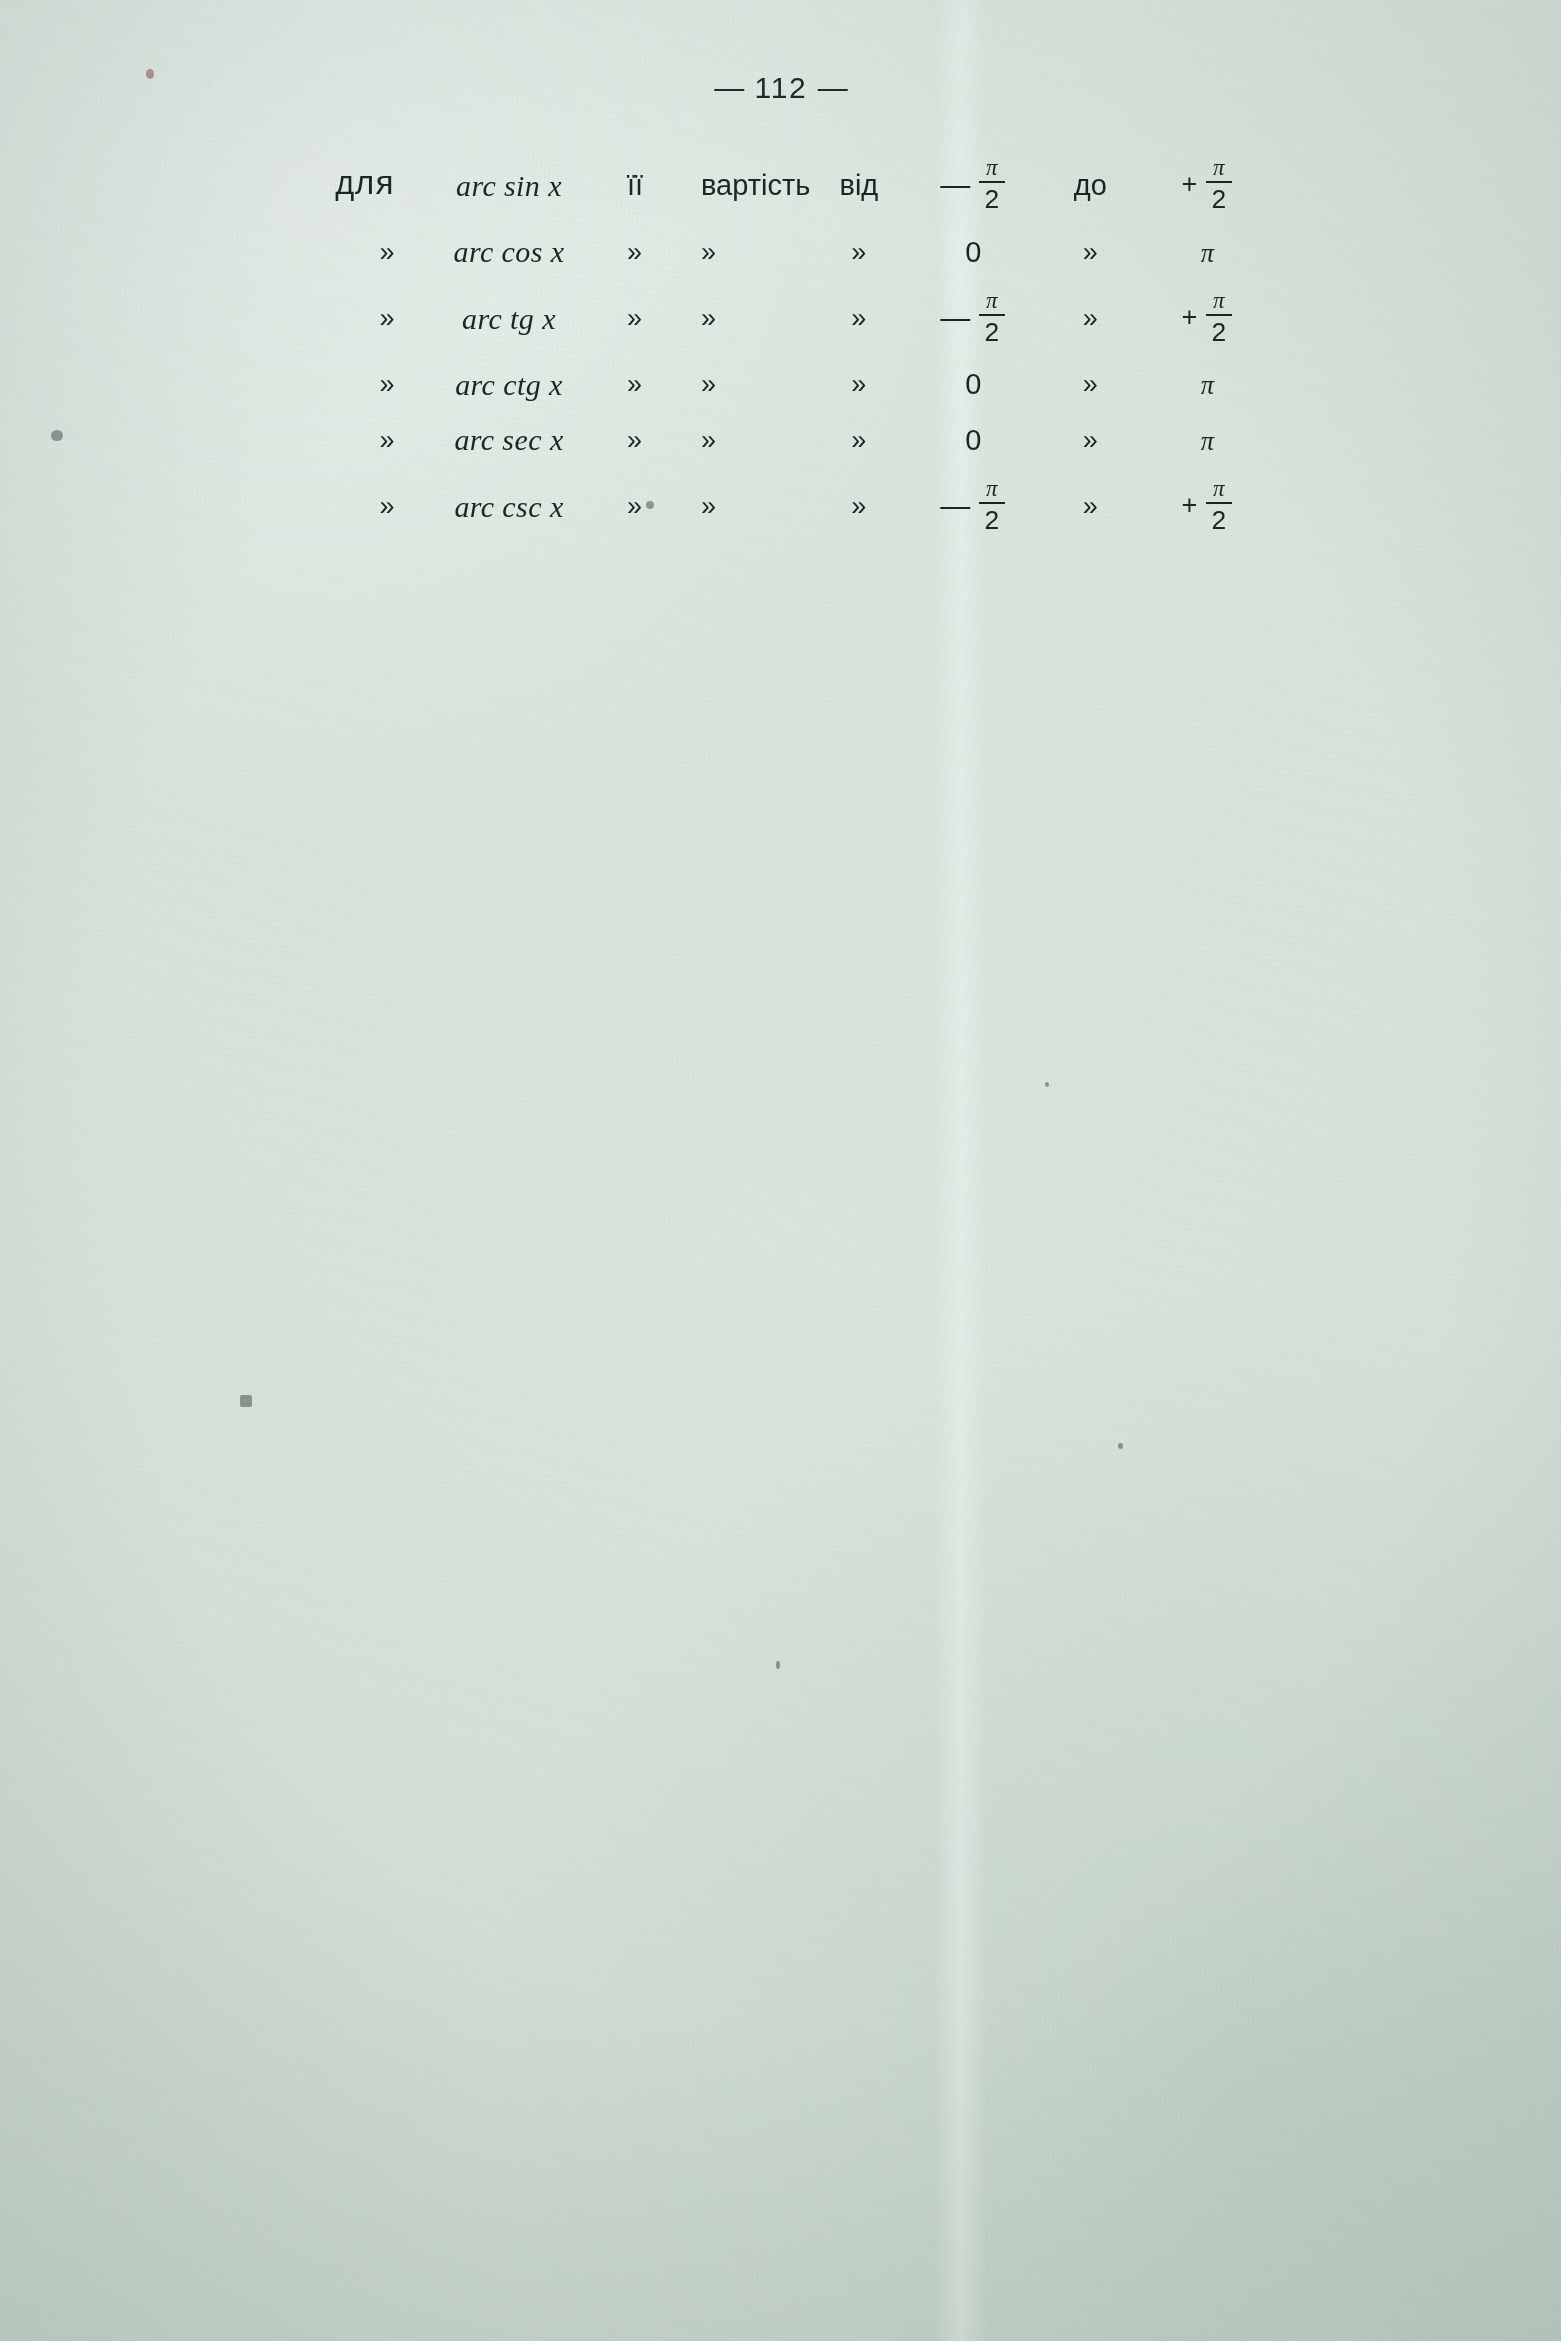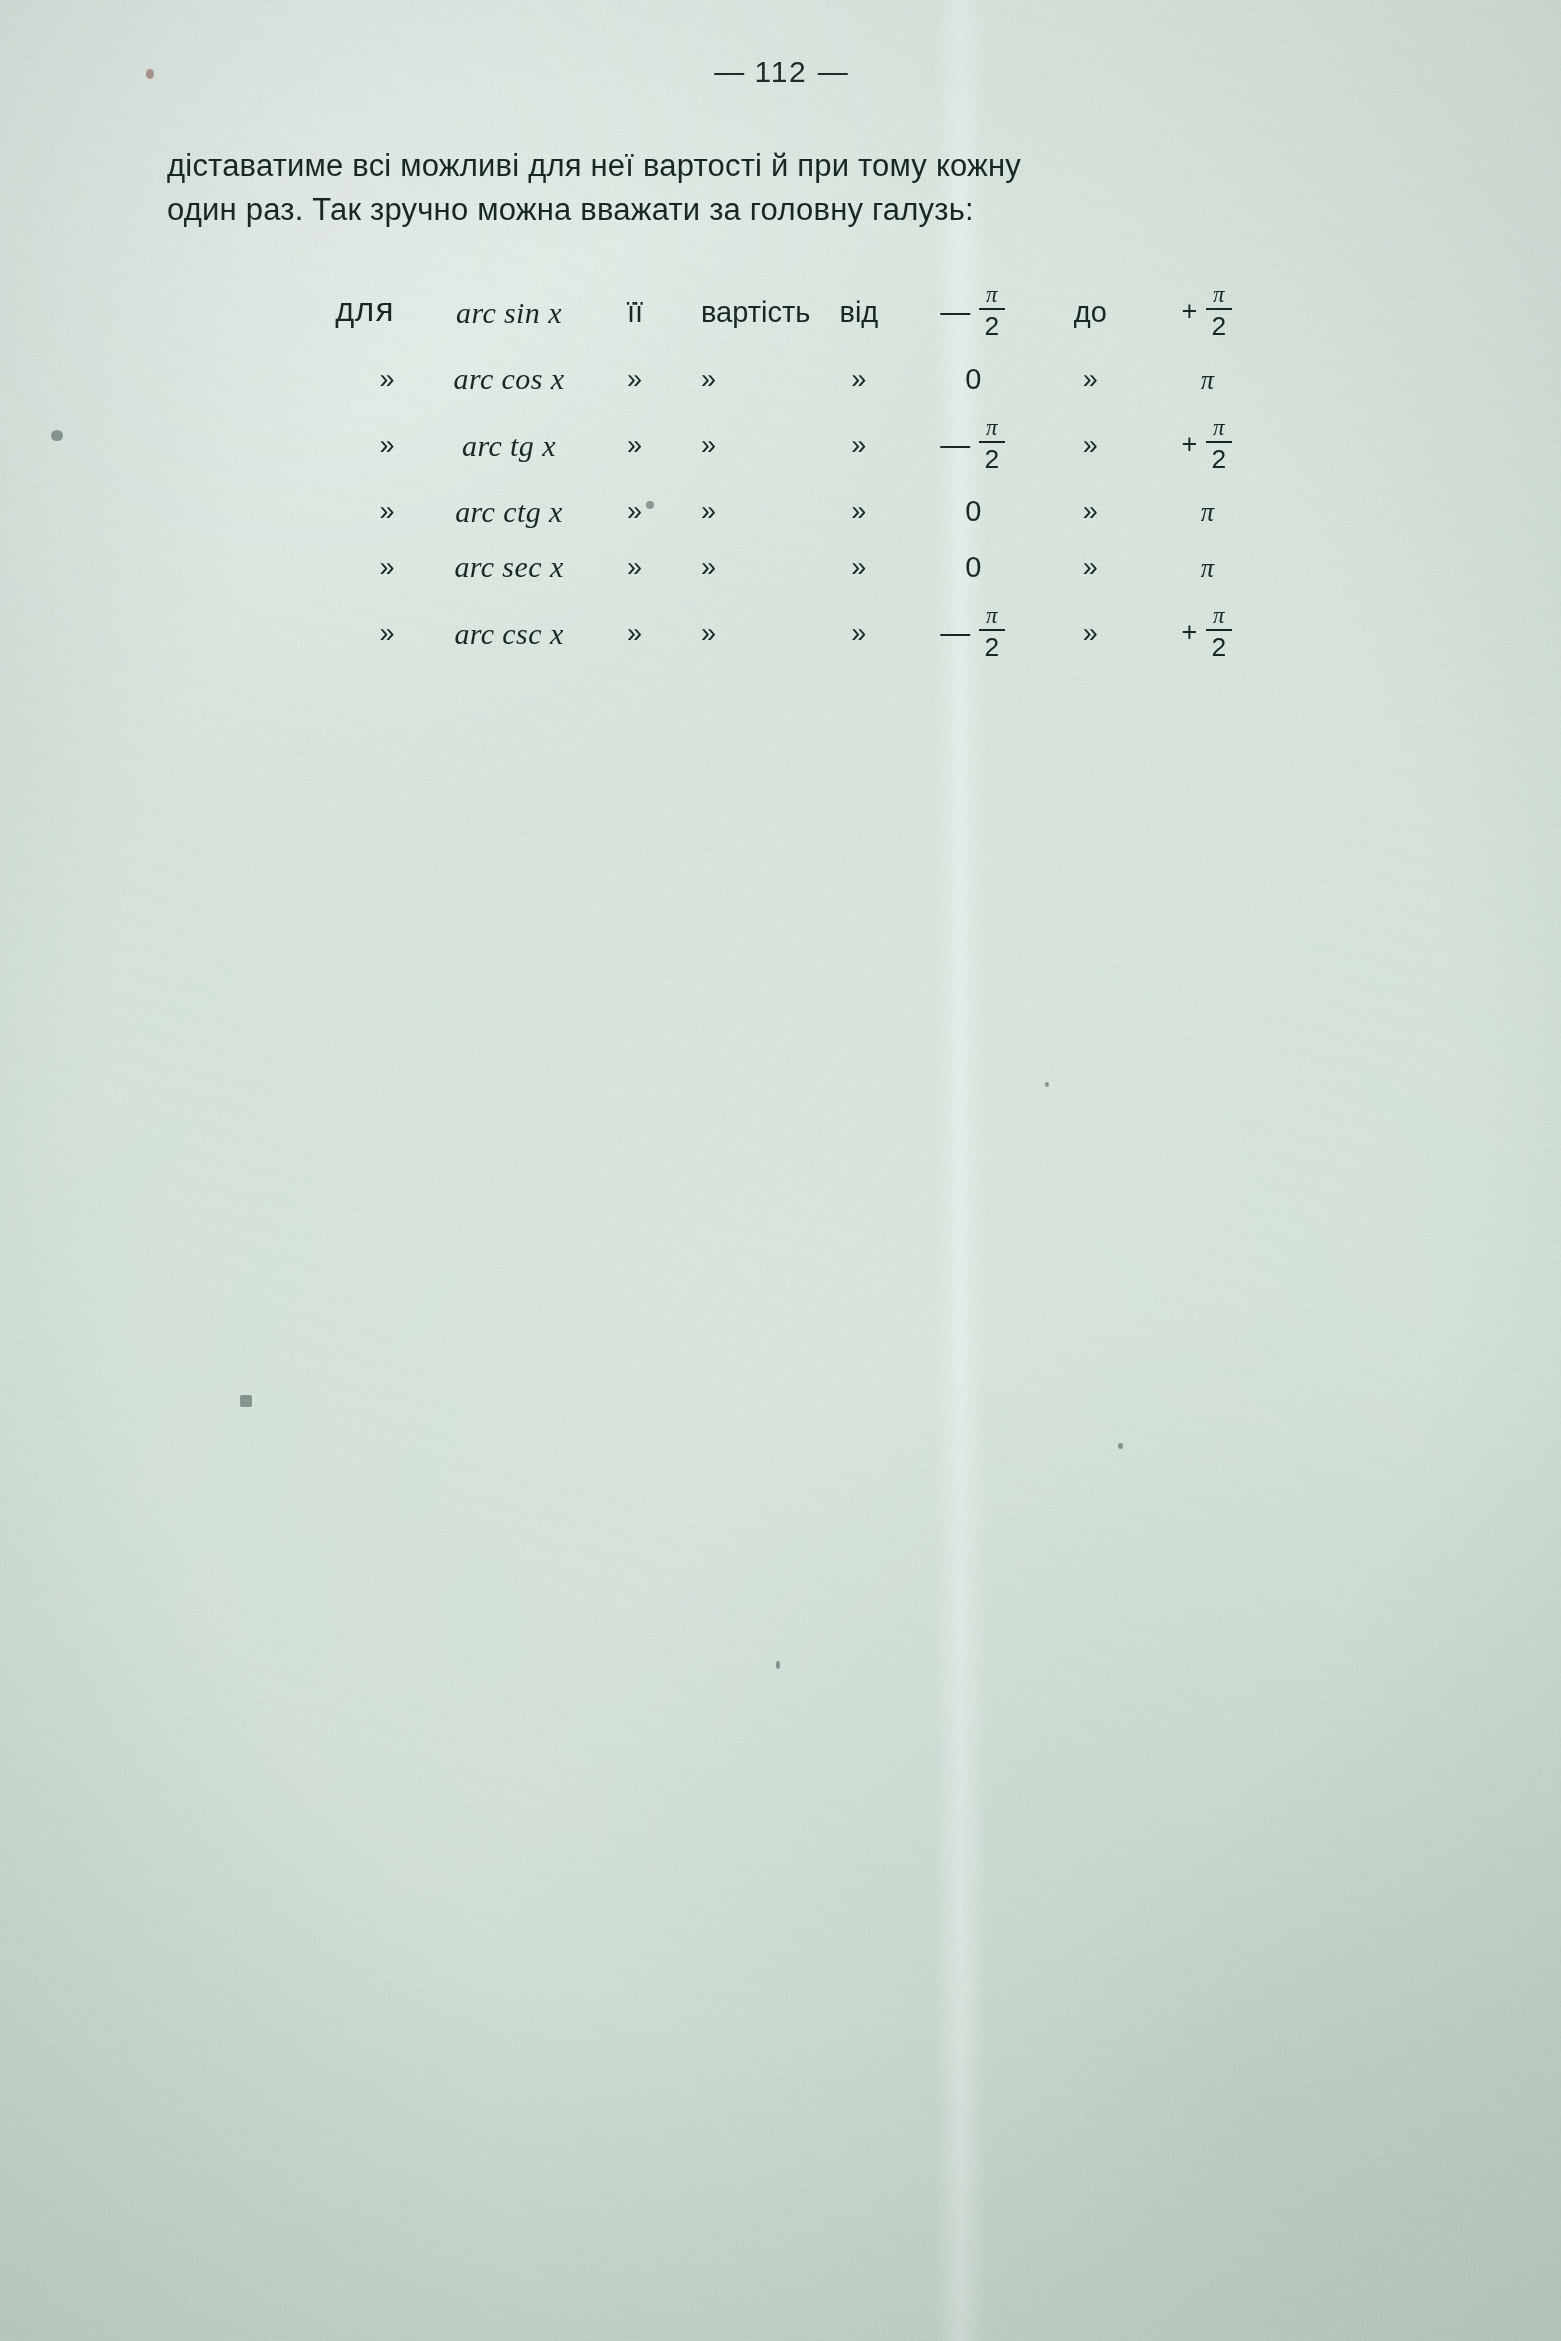--- a/index.html
+++ b/index.html
@@ -53,21 +53,21 @@
     position: absolute;
     background: rgba(40,55,50,0.45);
     border-radius: 50%;
     pointer-events: none;
   }
 
   
   .page {
     position: absolute;
     inset: 0;
-    padding: 0;
+    padding: 16px;
   }
   .folio {
     text-align: center;
     font-size: 30px;
     letter-spacing: 1.8px;
     padding-top: 55px;
     font-family: "Liberation Sans", sans-serif;
     color: #1d2b29;
   }
   .folio .dash { letter-spacing: 0; }
@@ -187,26 +187,20 @@
 <div class="speck" style="left:776px;top:1661px;width:4.4px;height:8px;"></div>
 
 <div class="page">
 
   <div class="folio">
     <span class="dash">—</span>
     <span>112</span>
     <span class="dash">—</span>
   </div>
 
-  <div class="body-text">
-    <p>
-      <span class="l1">діставатиме всі можливі  для неї  вартості й  при тому кожну</span>
-      <span class="l2">один раз. Так зручно можна вважати за головну галузь:</span>
-    </p>
-  </div>
 
   <div class="table-block">
     <table class="ranges">
       <tbody>
 
         <tr>
           <td class="c-lead first-row-lead">для</td>
           <td class="c-fn">
             <span class="fn">arc sin</span>
             <span class="fn var">x</span>

